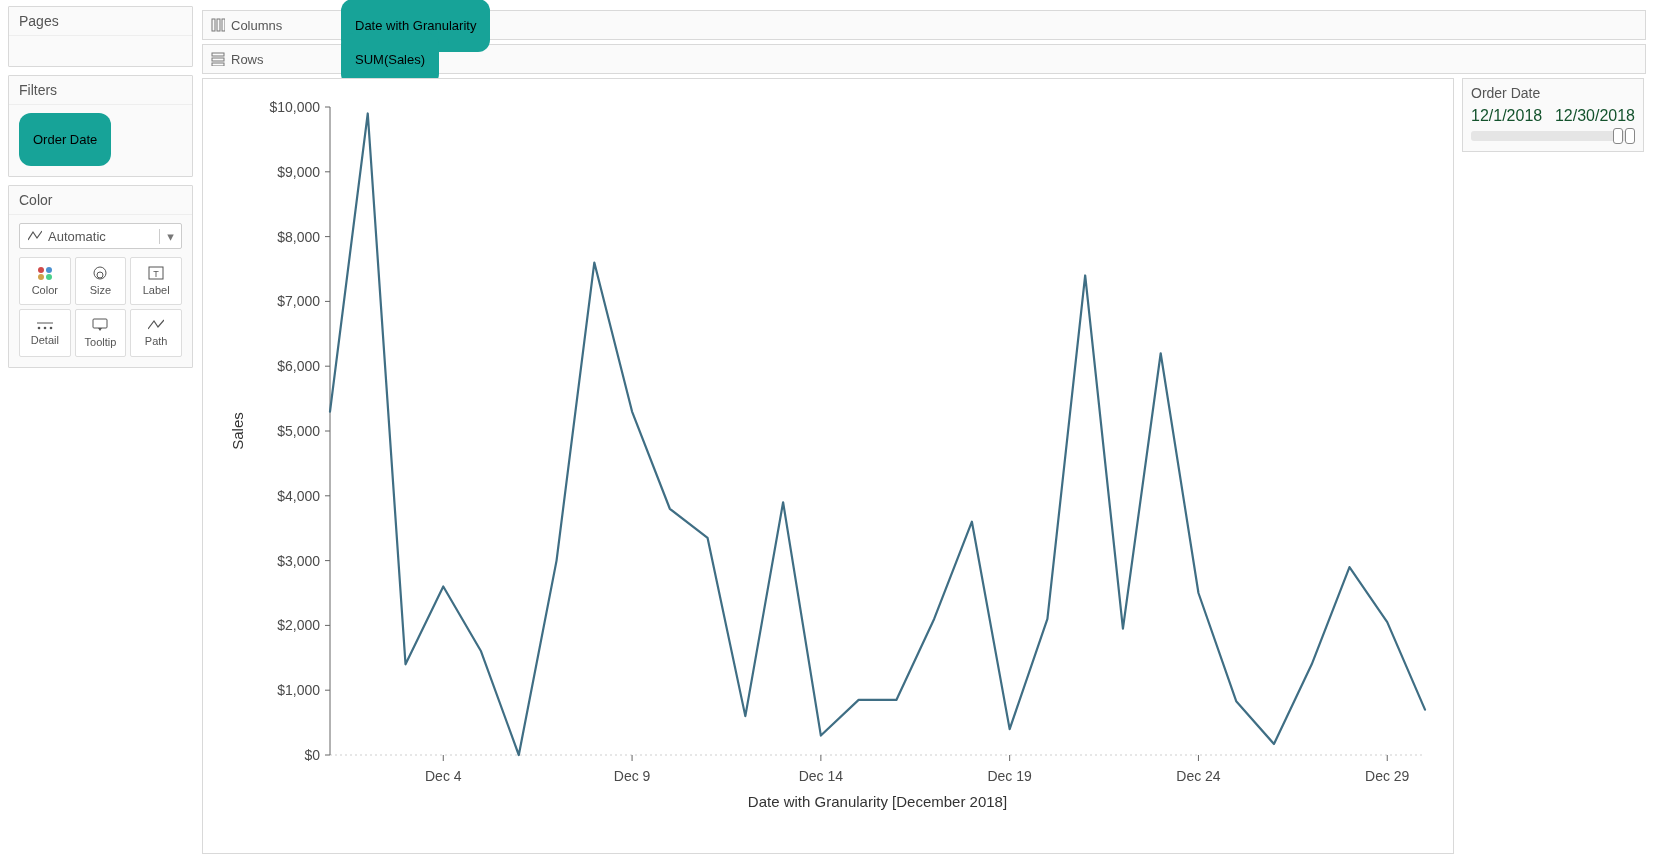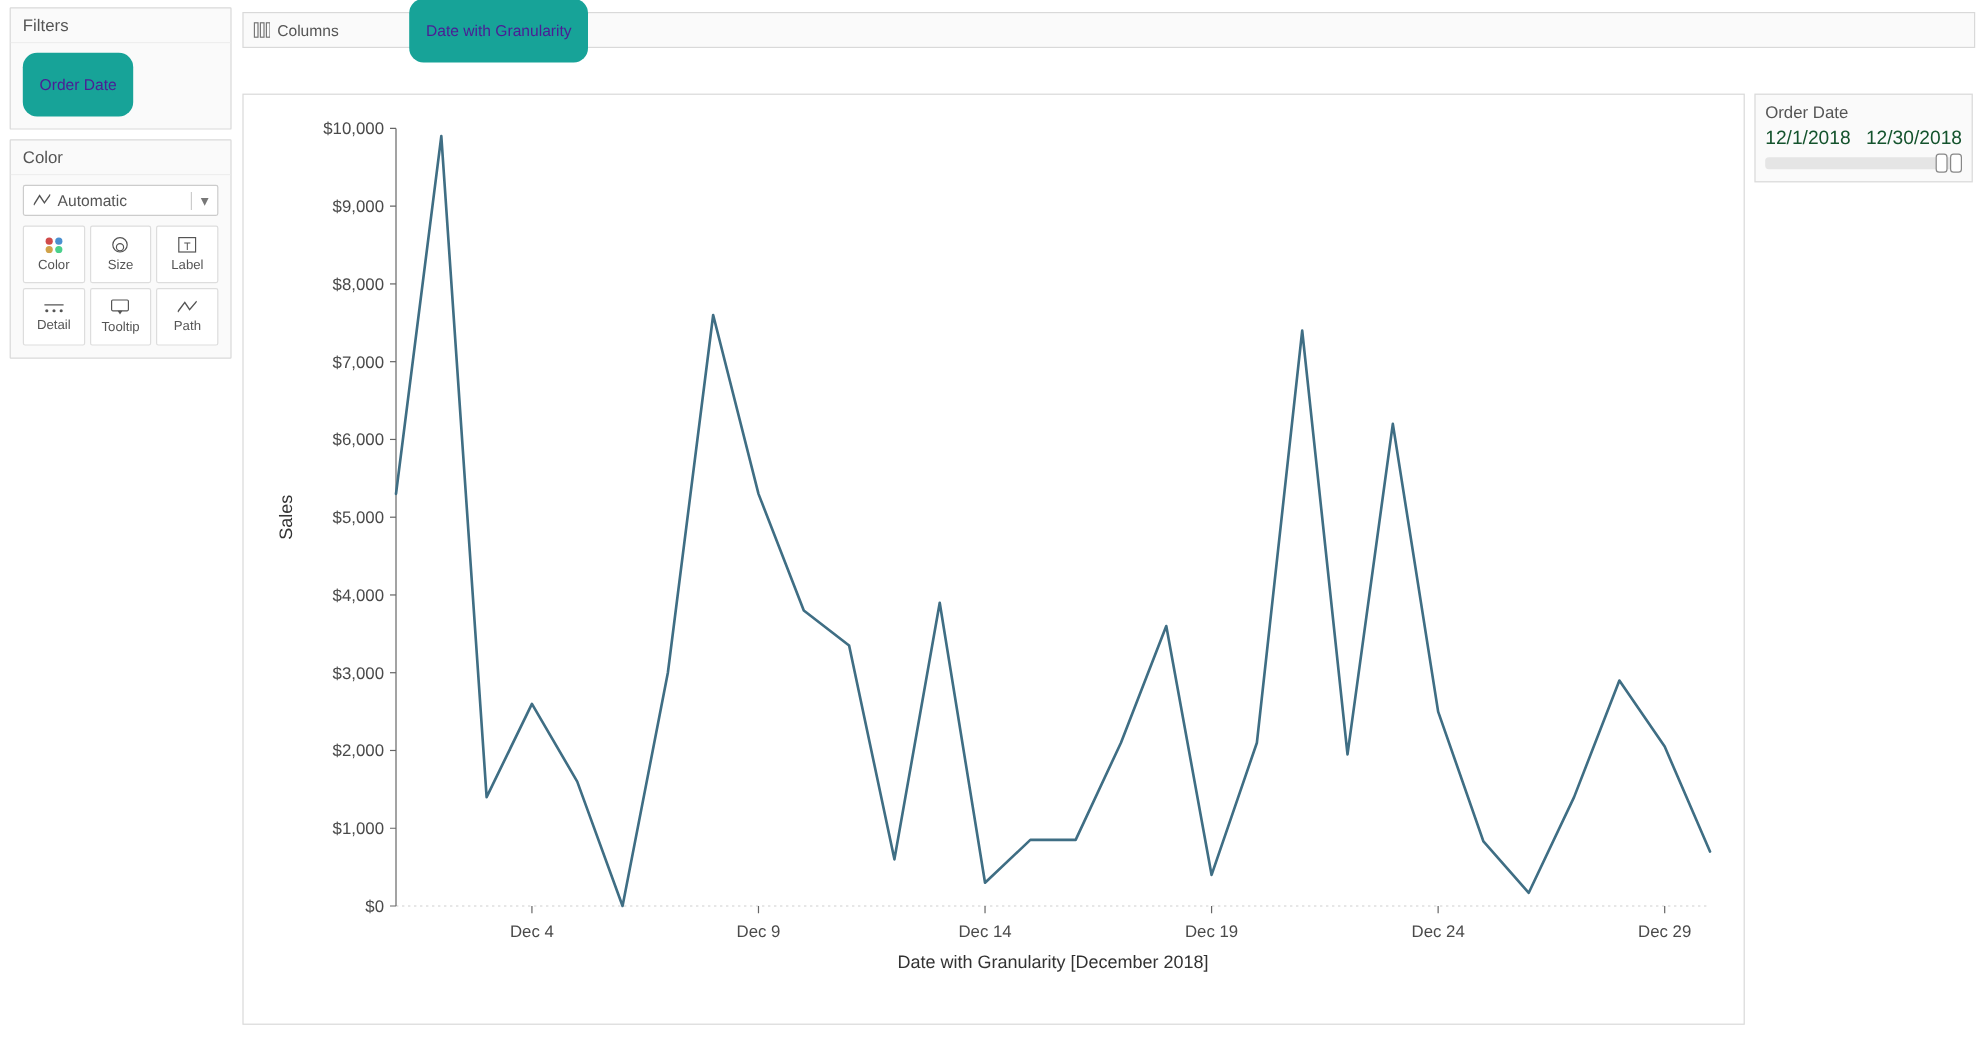--- a/index.html
+++ b/index.html
@@ -30,21 +30,21 @@
     color: #555;
     font-size: 14px;
     border-bottom: 1px solid #eee;
   }
   .pages-panel .panel-body { height: 30px; }
   .filters-panel .panel-body,
   .marks-panel .panel-body { padding: 8px 10px 10px 10px; }
   .pill {
     display: inline-block;
     background: #17a398;
-    color: #4c1d95;
+    color: #000000;
     padding: 19px 14px;
     border-radius: 12px;
     font-size: 13px;
     white-space: nowrap;
   }
   .marks-select {
     display: flex;
     border: 1px solid #ccc;
     border-radius: 2px;
     background: #fff;
@@ -124,20 +124,24 @@
   .axis-tick { stroke: #666; }
   .axis-text { fill:#4a4a4a; font-size:14px; }
   .axis-title { fill:#333; font-size:15px;}
   .grid-dash { stroke:#cfcfcf; stroke-dasharray:2 3; }
   .series-line { stroke:#3f6e84; stroke-width:2.2; fill:none; stroke-linejoin: round; stroke-linecap: round;}
 </style>
 </head>
 <body>
 
 <div class="sidebar">
+  <div class="panel pages-panel">
+    <div class="panel-header">Pages</div>
+    <div class="panel-body"></div>
+  </div>
 
   <div class="panel filters-panel">
     <div class="panel-header">Filters</div>
     <div class="panel-body">
       <span class="pill">Order Date</span>
     </div>
   </div>
 
   <div class="panel marks-panel">
     <div class="panel-header">Color</div>
@@ -206,20 +210,31 @@
   <div class="shelf-row">
     <div class="shelf-label">
       <svg width="14" height="14">
           <rect x="1" y="1" width="3" height="12" fill="none" stroke="#777"></rect>
           <rect x="6" y="1" width="3" height="12" fill="none" stroke="#777"></rect>
           <rect x="11" y="1" width="3" height="12" fill="none" stroke="#777"></rect>
         </svg>
       <span>Columns</span>
     </div>
     <span class="pill">Date with Granularity</span>
+  </div>
+  <div class="shelf-row">
+    <div class="shelf-label">
+      <svg width="14" height="14">
+          <rect x="1" y="1" width="12" height="3" fill="none" stroke="#777"></rect>
+          <rect x="1" y="6" width="12" height="3" fill="none" stroke="#777"></rect>
+          <rect x="1" y="11" width="12" height="3" fill="none" stroke="#777"></rect>
+        </svg>
+      <span>Rows</span>
+    </div>
+    <span class="pill">SUM(Sales)</span>
   </div>
 </div>
 
 <div class="viz">
   <div class="chart-holder">
     <svg id="chart-svg" width="1228" height="756">
         <line class="grid-dash" x1="115" y1="668" x2="1210" y2="668"></line>
         <line x1="115" y1="20" x2="115" y2="668" stroke="#666"></line>
         <line class="axis-tick" x1="110" y1="668" x2="115" y2="668"></line>
         <text class="axis-text" x="105" y="673" text-anchor="end">$0</text>

